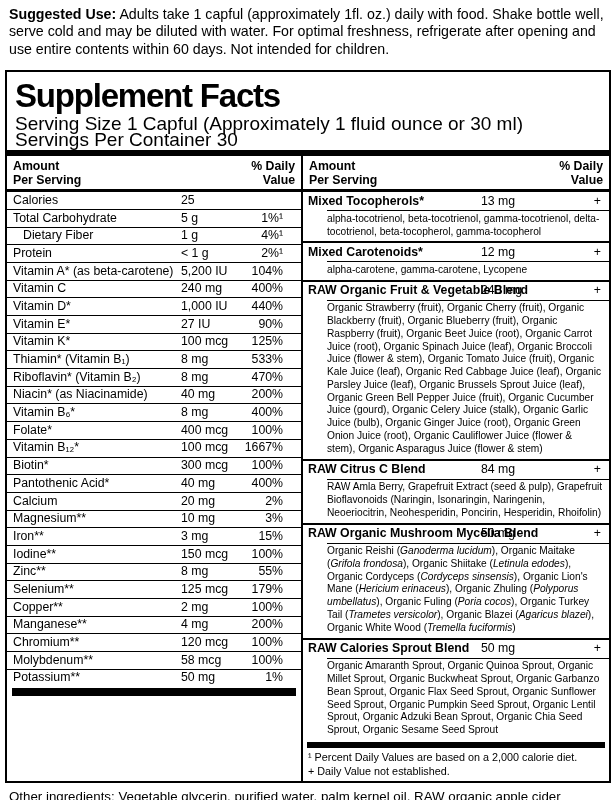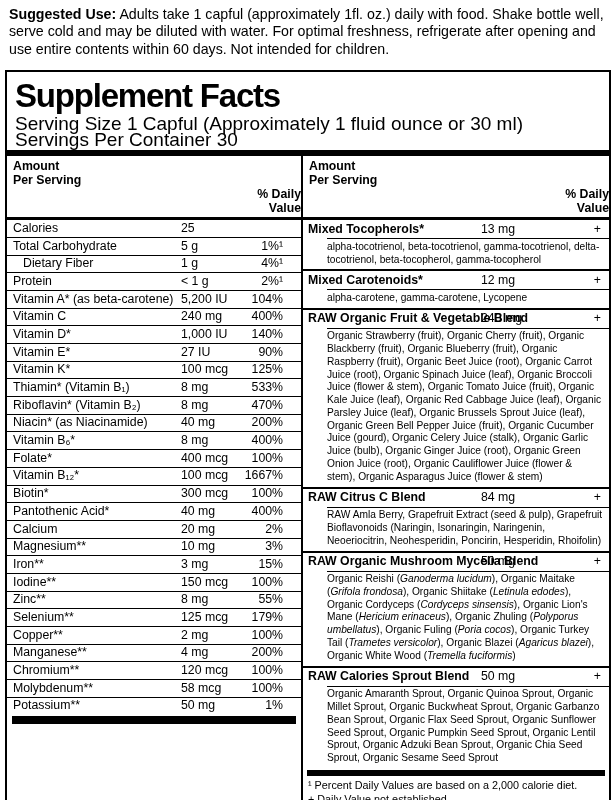--- a/index.html
+++ b/index.html
@@ -16,21 +16,21 @@
   .panel-title { font-size:33px; font-weight:bold; letter-spacing:-1.2px; line-height:36px;
     margin:6px 0 2px 8px; }
   .serving-line { font-size:19px; line-height:15.5px; margin-left:8px; }
   .bar-top { height:6px; background:#000; margin-top:3px; }
 
   .cols { display:flex; align-items:stretch; }
   .col-left { width:296px; border-right:2px solid #000; display:flex; flex-direction:column; }
   .col-right { flex:1; display:flex; flex-direction:column; }
 
   .col-head { display:flex; justify-content:space-between; font-weight:bold; font-size:12.3px;
-    line-height:14px; padding:3px 0 2px 6px; border-bottom:3px solid #000;flex-direction:column; }
+    line-height:14px; padding:3px 6px 2px 6px; border-bottom:3px solid #000; }
   .ch-right { text-align:right; }
 
   
   .lrow { position:relative; padding:1.6px 0; font-size:12.3px; line-height:13.5px; }
   .lrow + .lrow { border-top:1px solid #000; }
   .lrow .rname { padding-left:6px; }
   .lrow.indent .rname { padding-left:16px; }
   .lrow .ramt { position:absolute; left:174px; top:1.6px; }
   .lrow .rdv { position:absolute; right:18px; top:1.6px; }
   .bar-left { height:8px; background:#000; margin:2px 5px 3px 5px; }
@@ -75,21 +75,21 @@
             <div>Value</div>
           </div>
         </div>
         <div>
             <div class="lrow"><span class="rname">Calories</span><span class="ramt">25</span><span class="rdv"></span></div>
             <div class="lrow"><span class="rname">Total Carbohydrate</span><span class="ramt">5 g</span><span class="rdv">1%¹</span></div>
             <div class="lrow indent"><span class="rname">Dietary Fiber</span><span class="ramt">1 g</span><span class="rdv">4%¹</span></div>
             <div class="lrow"><span class="rname">Protein</span><span class="ramt">&lt; 1 g</span><span class="rdv">2%¹</span></div>
             <div class="lrow"><span class="rname">Vitamin A* (as beta-carotene)</span><span class="ramt">5,200 IU</span><span class="rdv">104%</span></div>
             <div class="lrow"><span class="rname">Vitamin C</span><span class="ramt">240 mg</span><span class="rdv">400%</span></div>
-            <div class="lrow"><span class="rname">Vitamin D*</span><span class="ramt">1,000 IU</span><span class="rdv">140%</span></div>
+            <div class="lrow"><span class="rname">Vitamin D*</span><span class="ramt">1,000 IU</span><span class="rdv">440%</span></div>
             <div class="lrow"><span class="rname">Vitamin E*</span><span class="ramt">27 IU</span><span class="rdv">90%</span></div>
             <div class="lrow"><span class="rname">Vitamin K*</span><span class="ramt">100 mcg</span><span class="rdv">125%</span></div>
             <div class="lrow"><span class="rname">Thiamin* (Vitamin B₁)</span><span class="ramt">8 mg</span><span class="rdv">533%</span></div>
             <div class="lrow"><span class="rname">Riboflavin* (Vitamin B₂)</span><span class="ramt">8 mg</span><span class="rdv">470%</span></div>
             <div class="lrow"><span class="rname">Niacin* (as Niacinamide)</span><span class="ramt">40 mg</span><span class="rdv">200%</span></div>
             <div class="lrow"><span class="rname">Vitamin B₆*</span><span class="ramt">8 mg</span><span class="rdv">400%</span></div>
             <div class="lrow"><span class="rname">Folate*</span><span class="ramt">400 mcg</span><span class="rdv">100%</span></div>
             <div class="lrow"><span class="rname">Vitamin B₁₂*</span><span class="ramt">100 mcg</span><span class="rdv">1667%</span></div>
             <div class="lrow"><span class="rname">Biotin*</span><span class="ramt">300 mcg</span><span class="rdv">100%</span></div>
             <div class="lrow"><span class="rname">Pantothenic Acid*</span><span class="ramt">40 mg</span><span class="rdv">400%</span></div>

